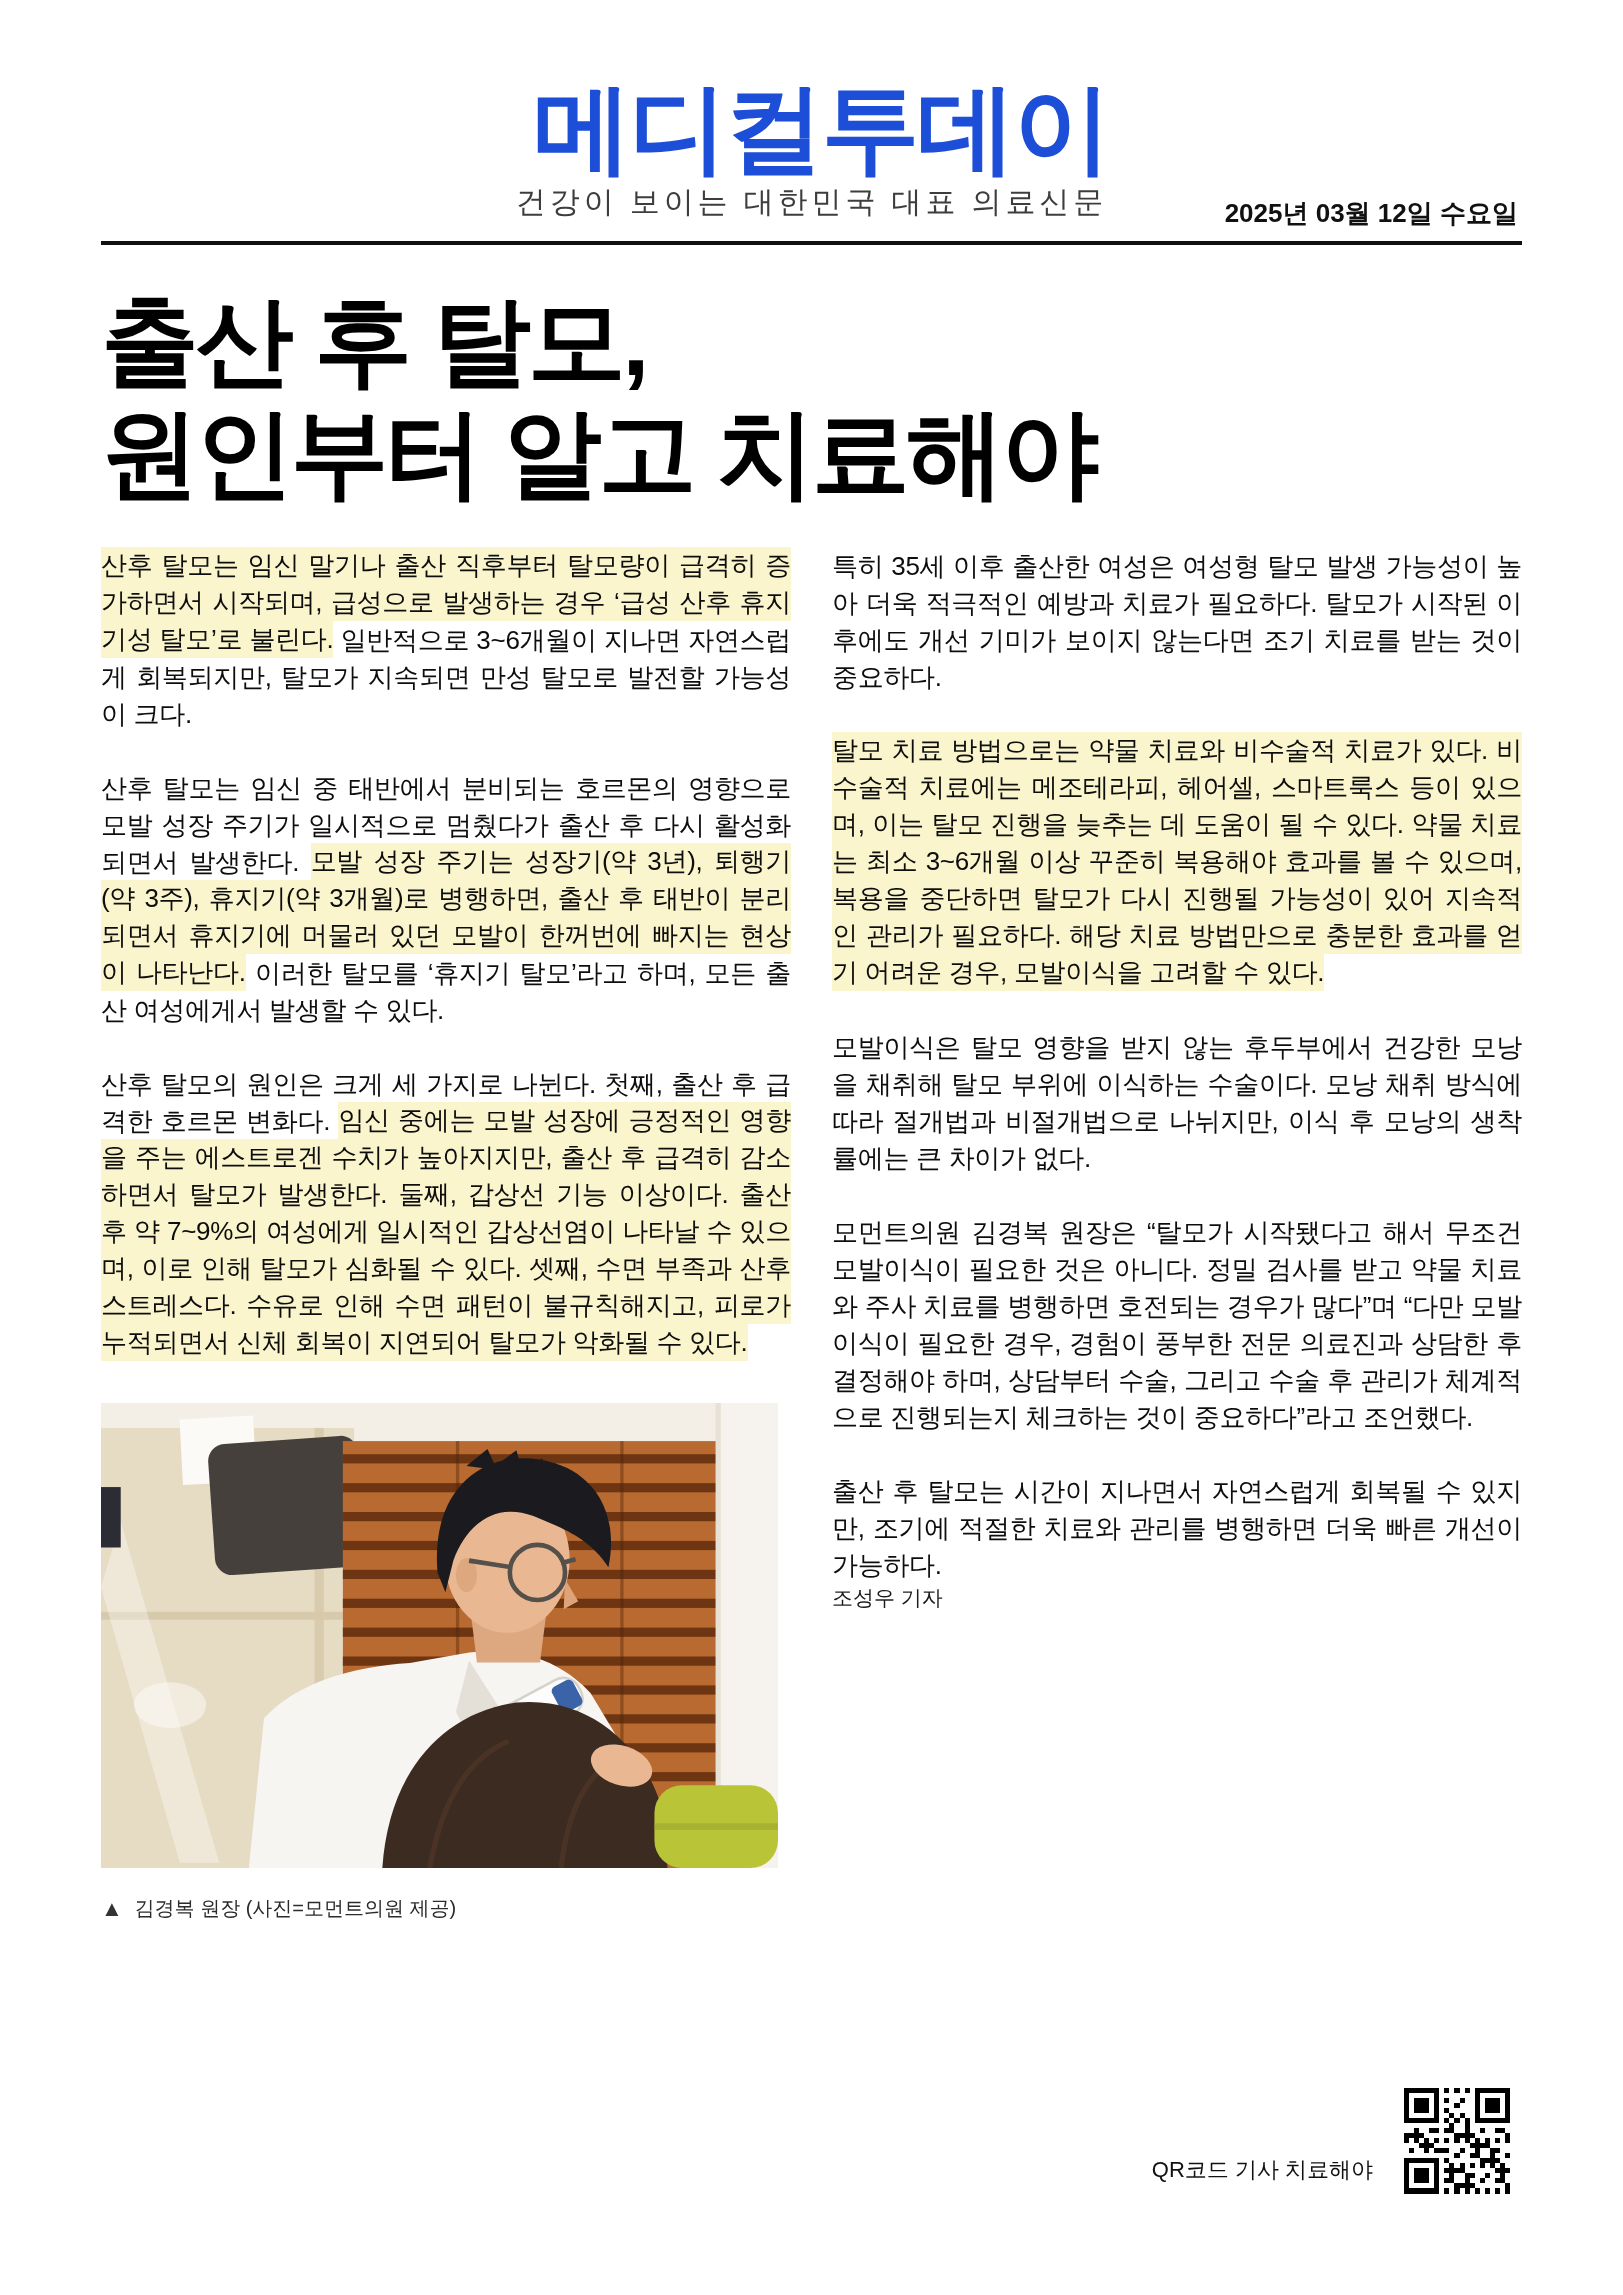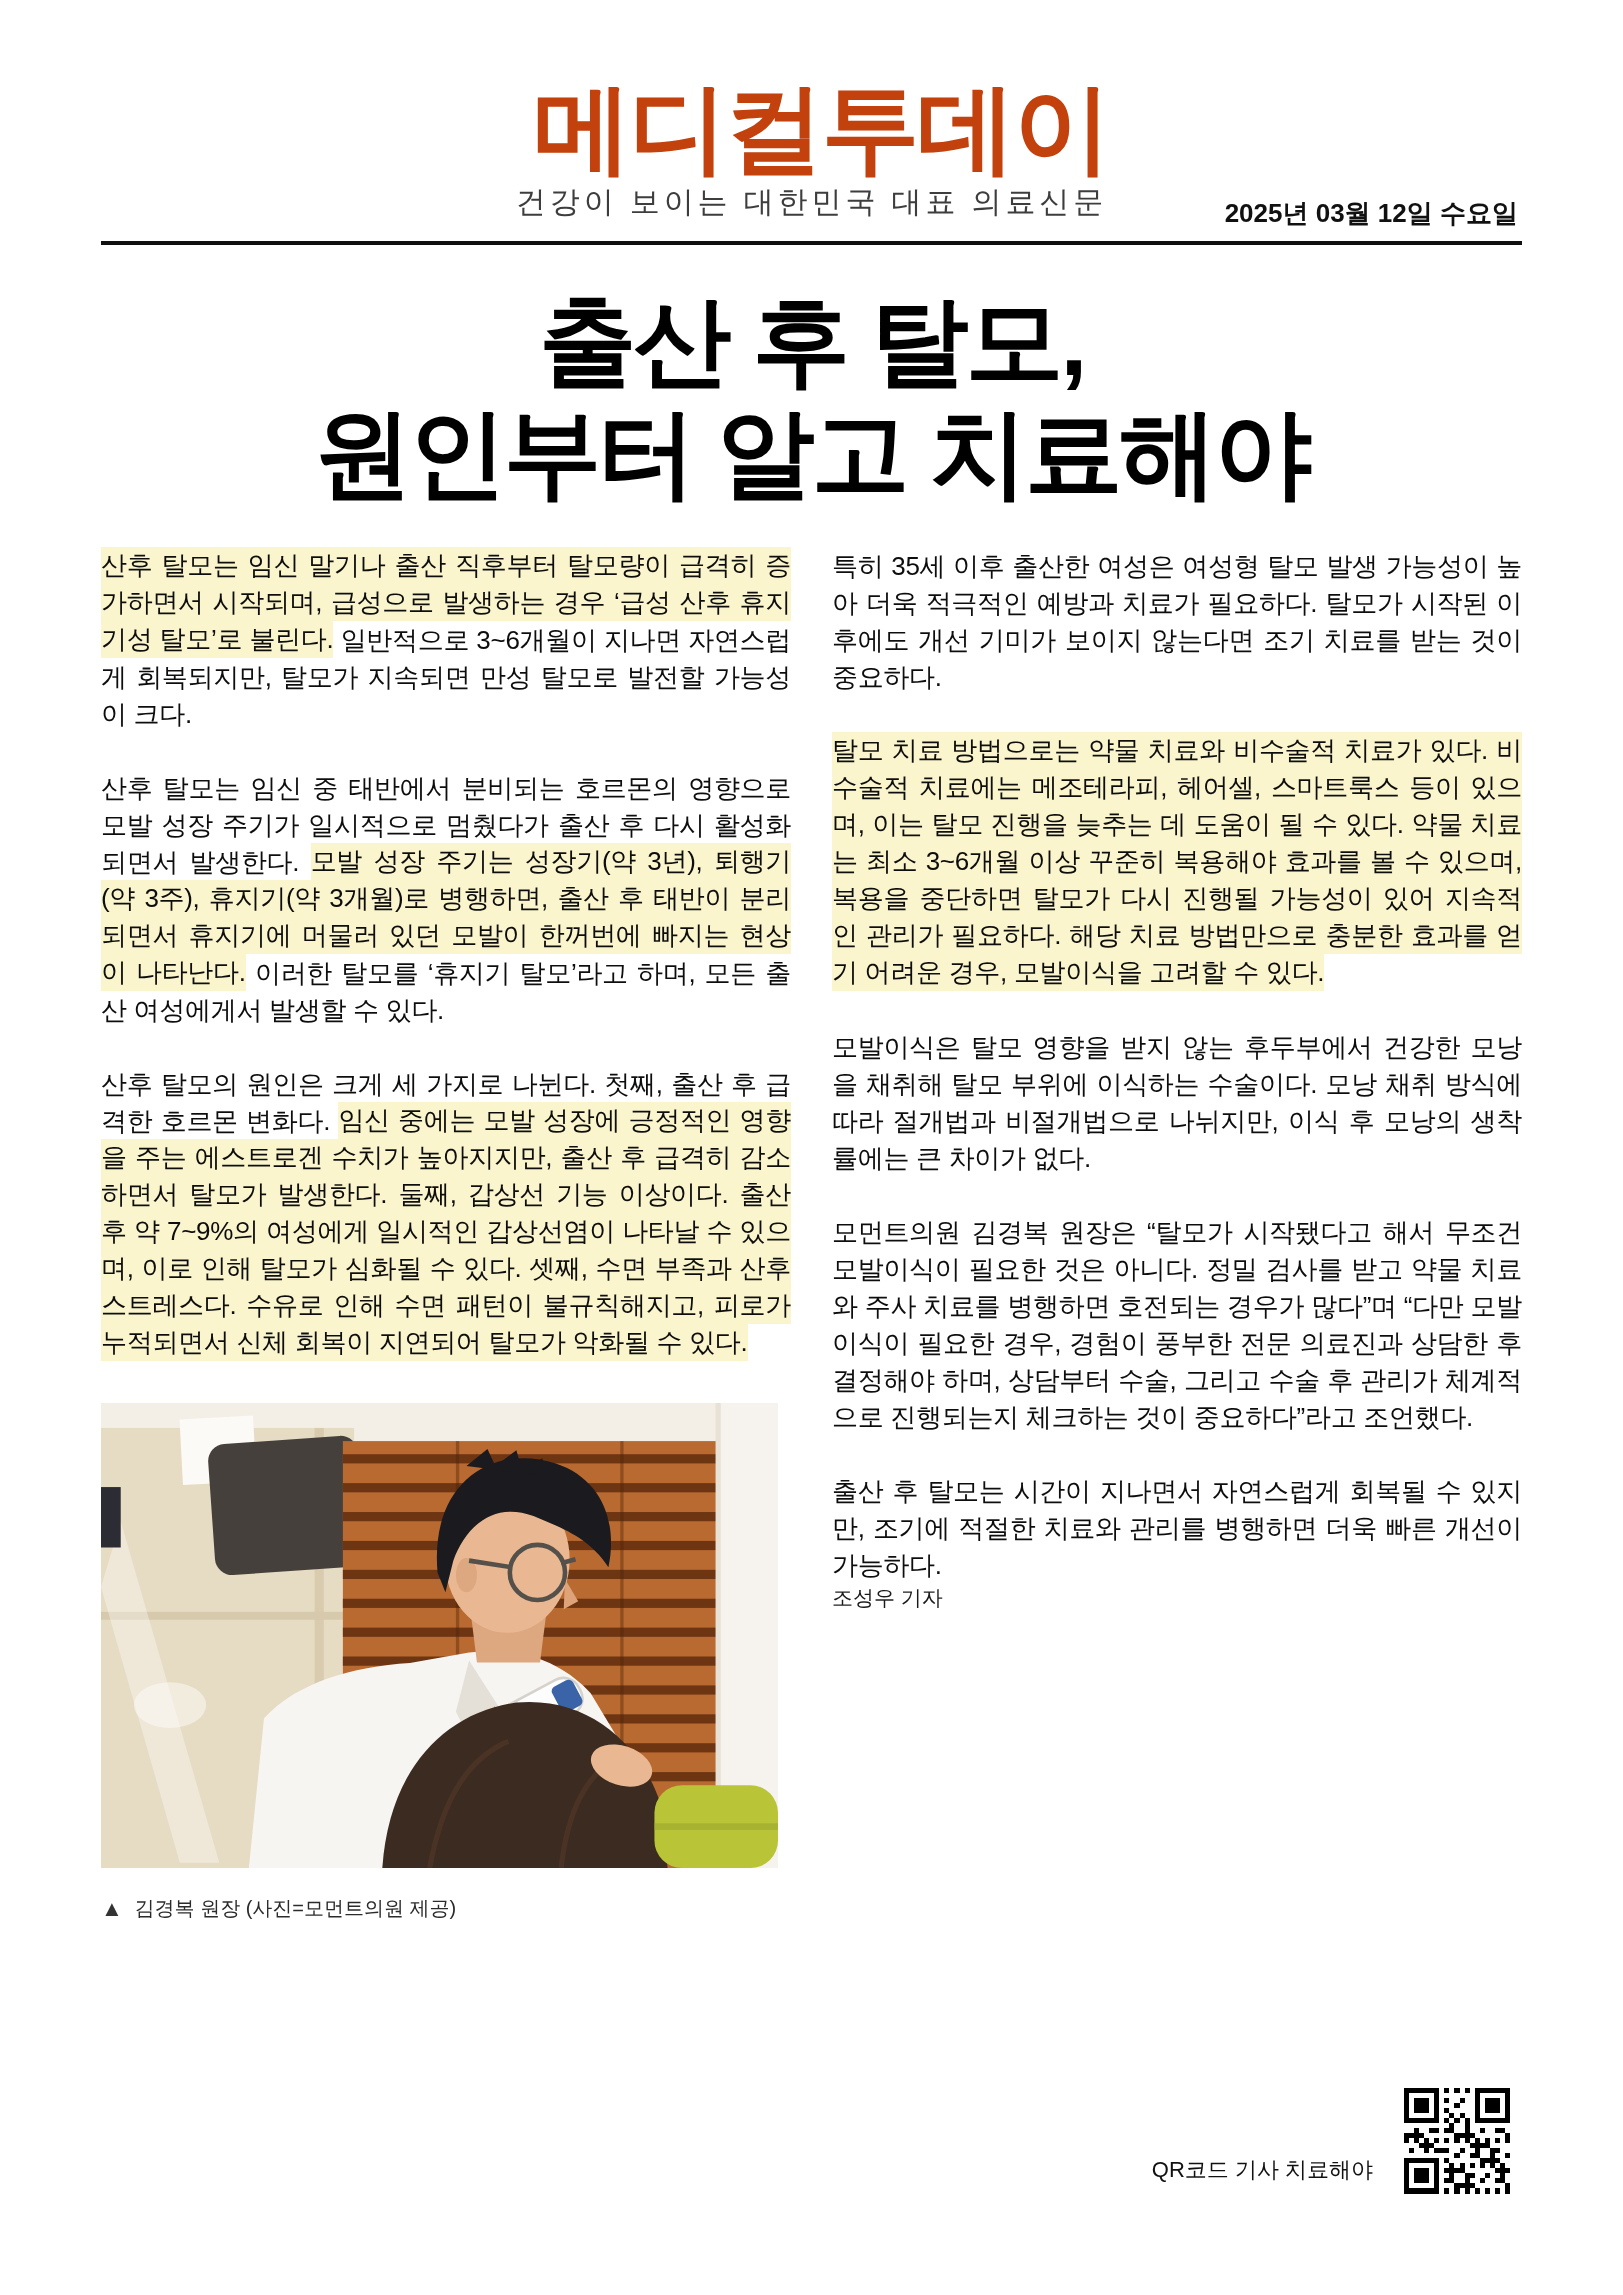--- a/index.html
+++ b/index.html
@@ -6,33 +6,33 @@
   html,body { background:#ffffff; }
   body { font-family:"Liberation Sans", sans-serif; color:#111; }
   .page {
     position:relative; width:1623px; height:2295px; background:#fff;
     padding:0 101px; overflow:hidden;
   }
   
   .masthead { position:relative; padding-top:77px; text-align:center; }
   .logo {
     display:inline-block; font-size:98px; font-weight:900; letter-spacing:-2px;
-    color:#c2410c; line-height:1.05;margin-left:20px;
+    color:#1d4ed8; line-height:1.05;margin-left:20px;
   }
   .tagline {
     margin-top:2px; font-size:30px; letter-spacing:3.9px; color:#3d3d3d; font-weight:500;
   }
   .issue-date {
     position:absolute; right:4px; top:196px; font-size:26px; font-weight:700; color:#111;
   }
   .rule { margin-top:18.3px; height:3.9px; background:#101010; width:100%; }
 
   
   .headline {
-    margin-top:41px; text-align:center; font-size:98px; line-height:1.14;
+    margin-top:41px; text-align:left; font-size:98px; line-height:1.14;
     font-weight:900; letter-spacing:-3.3px; color:#000;
   }
 
   
   .columns { display:flex; gap:41px; margin-top:38px; }
   .col { width:690px; }
   .para {
     font-size:26px; line-height:37px; letter-spacing:-0.3px; font-weight:500;
     text-align:justify; color:#0d0d0d;
   }

